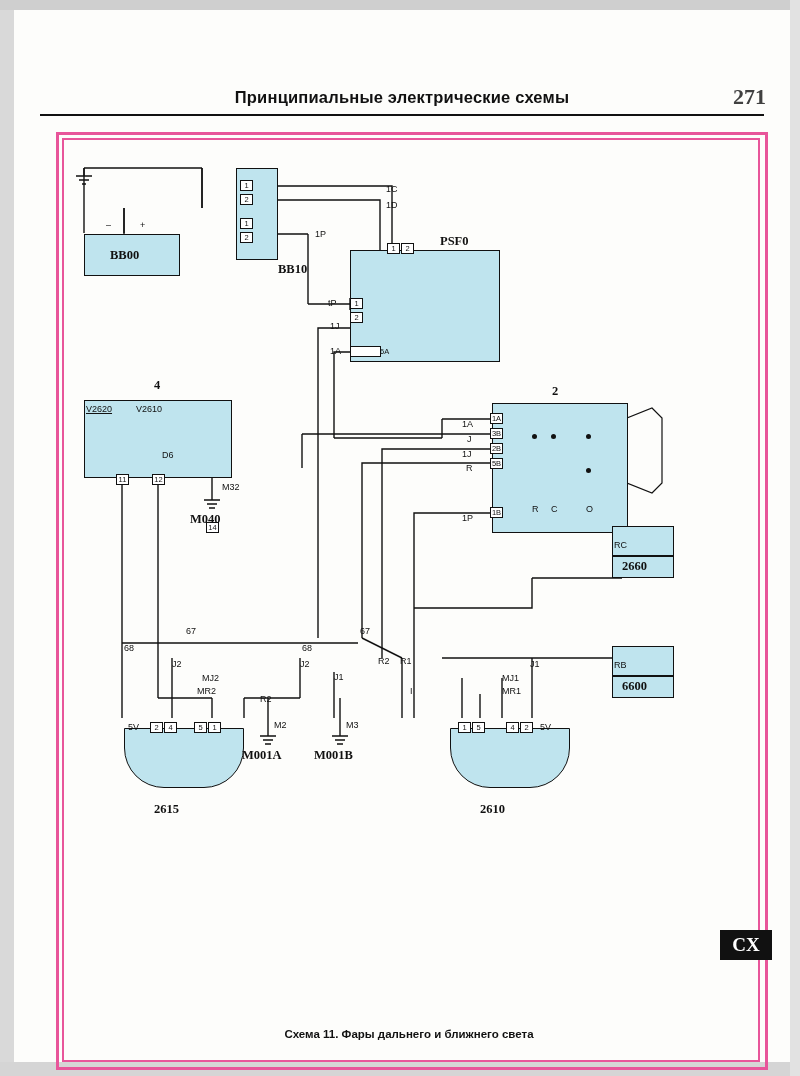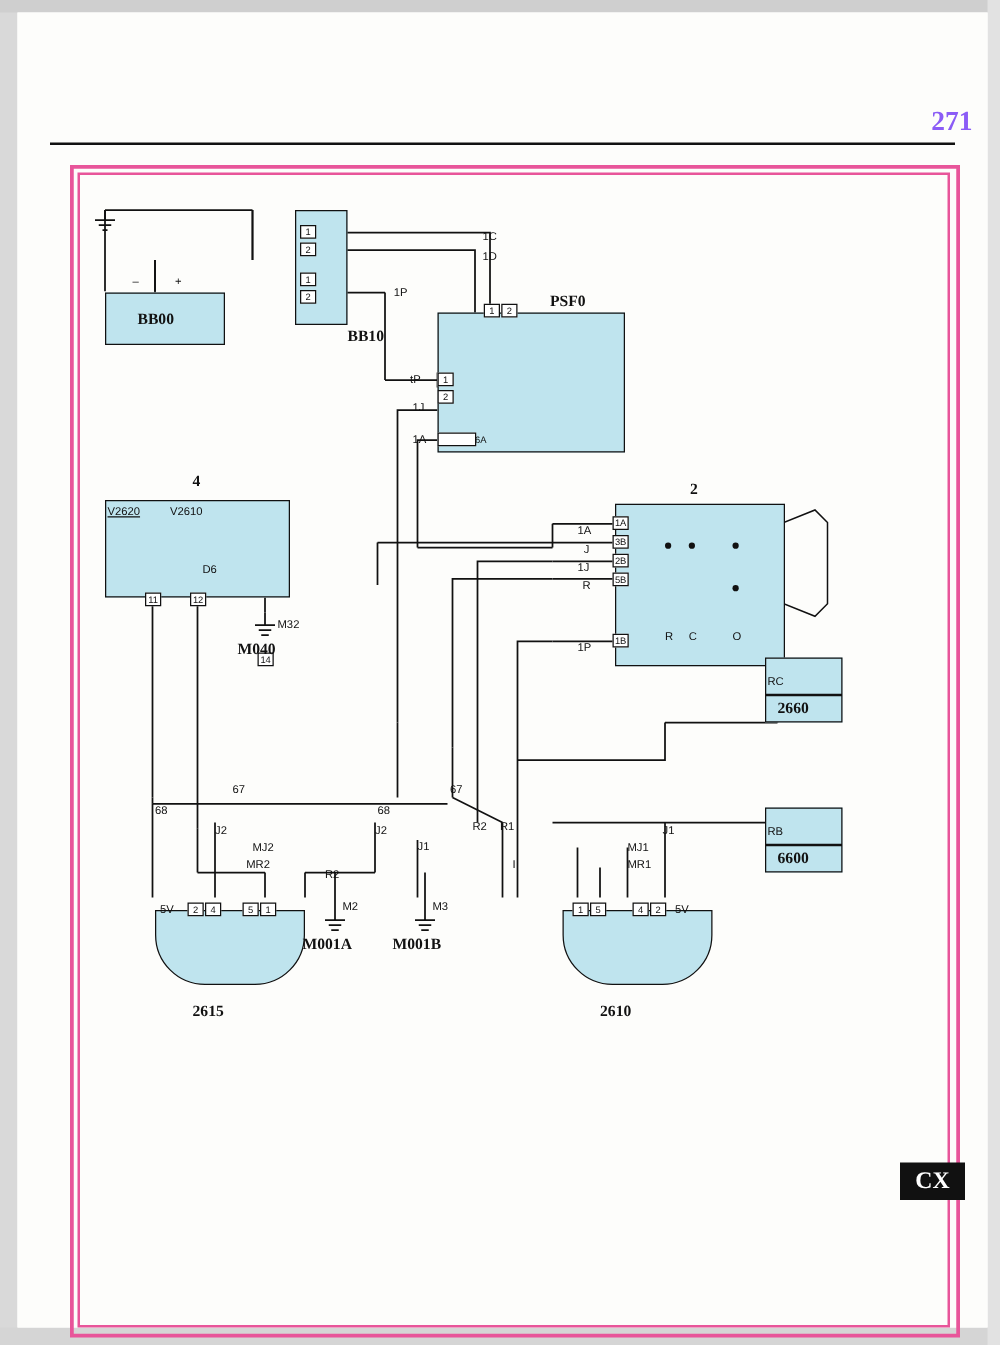--- a/index.html
+++ b/index.html
@@ -18,22 +18,22 @@
   .page{
     position:absolute;left:14px;top:10px;width:776px;height:1052px;
     background:#fdfdfb;
   }
   
   .hdr-title{
     position:absolute;left:0;top:78px;width:776px;text-align:center;
     font-size:16.5px;font-weight:bold;color:#111;letter-spacing:.2px;
   }
   .hdr-page{
-    position:absolute;right:12px;top:74px;
-    font-size:22px;font-weight:bold;color:#8b5cf6;font-family:"Liberation Serif",serif;
+    position:absolute;right:24px;top:74px;
+    font-size:22px;font-weight:bold;color:#404040;font-family:"Liberation Serif",serif;
   }
   .hdr-rule{
     position:absolute;left:26px;top:104px;width:724px;height:2px;background:#111;
   }
   
   .frame-outer{
     position:absolute;left:42px;top:122px;width:706px;height:932px;
     border:3px solid #e8559a;
   }
   .frame-inner{
@@ -76,20 +76,21 @@
 </head>
 <body>
 
 <div class="scan-edge-left"></div>
 <div class="scan-edge-top"></div>
 <div class="scan-edge-bottom"></div>
 <div class="scan-edge-right"></div>
 
 <div class="page">
 
+  <div class="hdr-title">Принципиальные электрические схемы</div>
   <div class="hdr-page">271</div>
   <div class="hdr-rule"></div>
 
   <div class="frame-outer"></div>
   <div class="frame-inner"></div>
 
   <div class="canvas">
 
     <svg class="wires" viewBox="0 0 694 890">
       <g stroke="#111" stroke-width="1.4" fill="none">
@@ -228,21 +229,21 @@
     <div class="dot" style="left:524px;top:330px;"></div>
 
     <div class="box" style="left:22px;top:262px;width:148px;height:78px;"></div>
     <div class="lbl-b" style="left:92px;top:240px;">4</div>
     <div class="lbl" style="left:24px;top:266px;text-decoration:underline;">V2620</div>
     <div class="lbl" style="left:74px;top:266px;">V2610</div>
     <div class="lbl" style="left:100px;top:312px;">D6</div>
     <div class="pin" style="left:54px;top:336px;">11</div>
     <div class="pin" style="left:90px;top:336px;">12</div>
     <div class="pin" style="left:144px;top:336px;margin-top:48px;">14</div>
-    <div class="lbl" style="left:160px;top:356px;">M32</div>
+    <div class="lbl" style="left:160px;top:344px;">M32</div>
     <div class="lbl-b" style="left:128px;top:374px;">M040</div>
 
     <div class="mini" style="left:550px;top:388px;width:62px;height:30px;"></div>
     <div class="lbl" style="left:552px;top:402px;">RC</div>
     <div class="box" style="left:550px;top:418px;width:62px;height:22px;"></div>
     <div class="lbl-b" style="left:560px;top:421px;">2660</div>
 
     <div class="mini" style="left:550px;top:508px;width:62px;height:30px;"></div>
     <div class="lbl" style="left:552px;top:522px;">RB</div>
     <div class="box" style="left:550px;top:538px;width:62px;height:22px;"></div>
@@ -294,14 +295,15 @@
         <div class="lbl" style="left: 140px; top: 535px;">MJ2</div>
         <div class="lbl" style="left: 135px; top: 548px;">MR2</div>
         <div class="lbl" style="left: 198px; top: 556px;">R2</div>
         <div class="lbl" style="left: 348px; top: 548px;">I</div>
         <div class="lbl" style="left: 440px; top: 535px;">MJ1</div>
         <div class="lbl" style="left: 440px; top: 548px;">MR1</div>
       </div>
 
   </div>
 
+  <div class="caption">Схема 11. Фары дальнего и ближнего света</div>
   <div class="cx-tab">CX</div>
 </div>
 
 </body></html>

